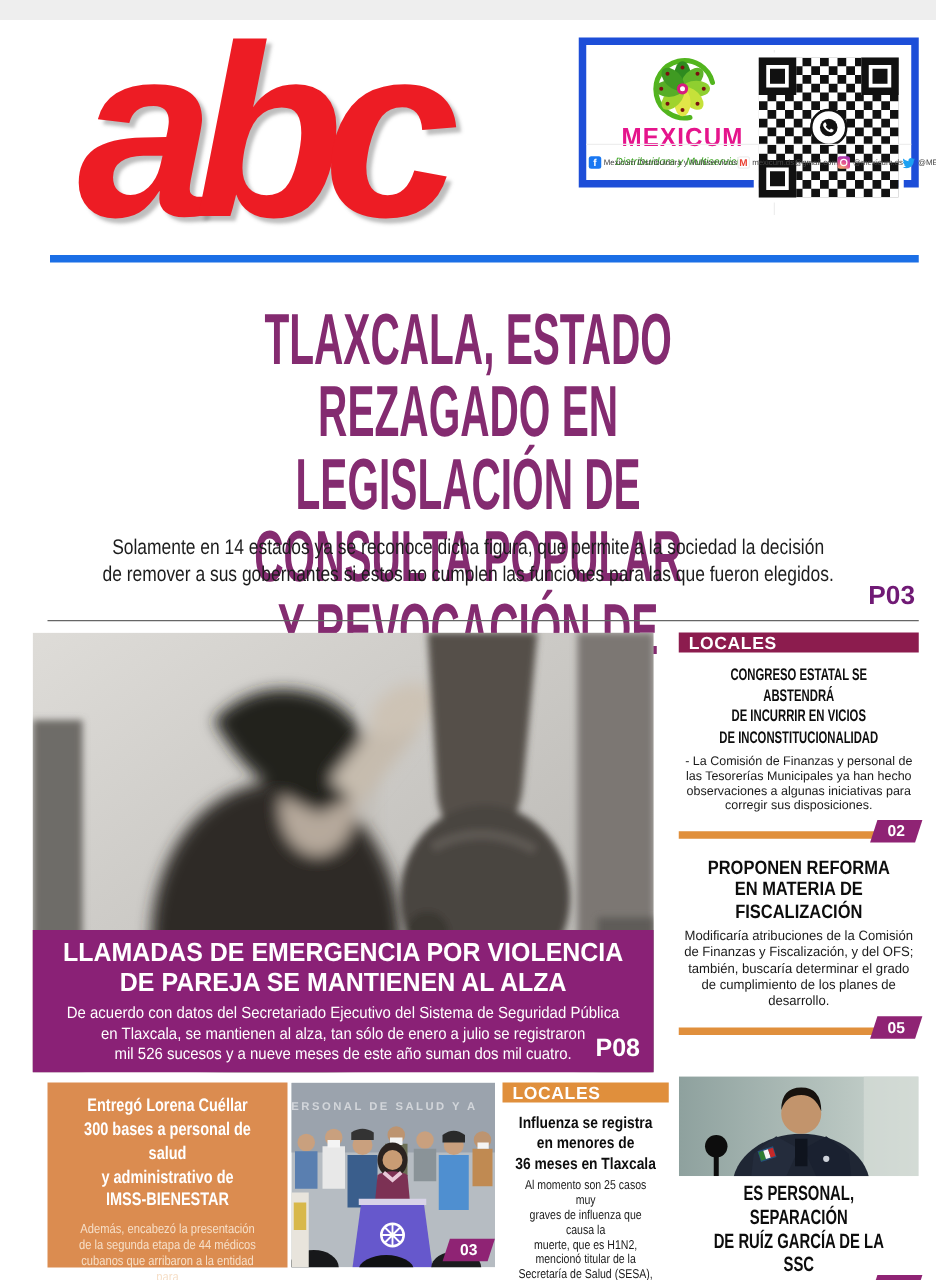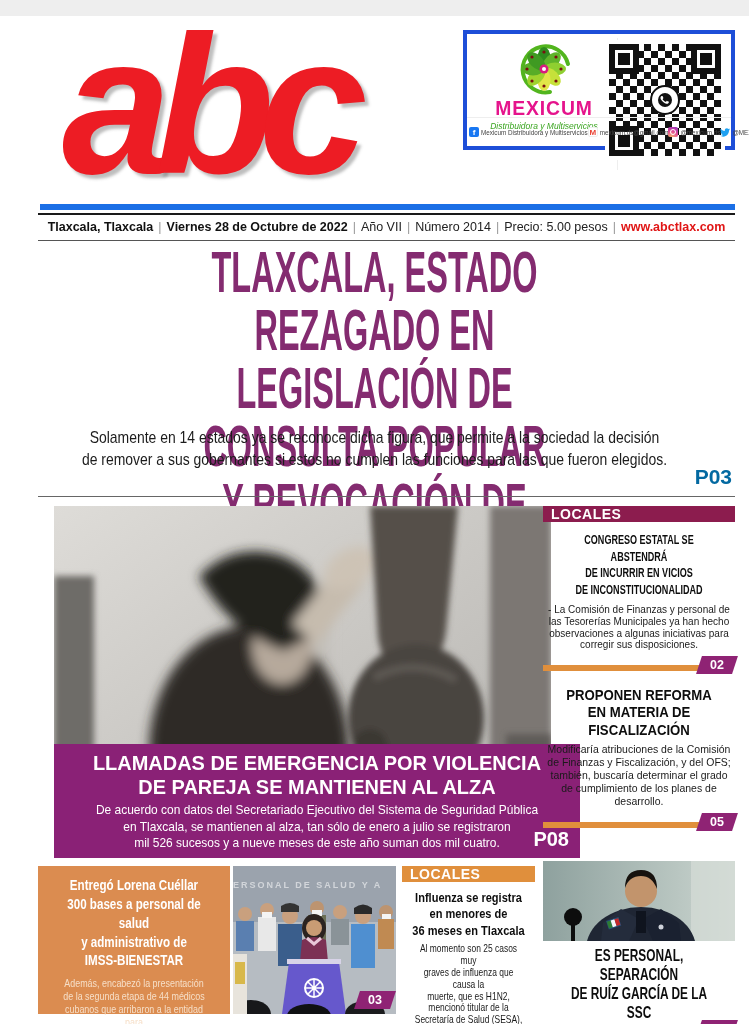--- a/index.html
+++ b/index.html
@@ -4,21 +4,21 @@
 <style>
   html,body{margin:0;padding:0;background:#eee;}
   .page{position:relative;width:749px;height:1024px;background:#fff;margin:16px auto;overflow:hidden;
         font-family:"Liberation Sans",sans-serif;color:#111;}
   
   .logo{position:absolute;left:62px;top:-8px;font-size:196px;line-height:1;font-weight:bold;font-style:italic;
         letter-spacing:-16px;color:#ED1C24;text-shadow:4px 4px 3px rgba(110,110,110,.45);}
   .tagline{position:absolute;left:66px;top:152px;font-size:21px;white-space:nowrap;}
   .tag-bold{font-weight:bold;letter-spacing:7px;color:#0d0d0d;}
   .tag-rest{letter-spacing:7px;color:#2a2a2a;margin-left:6px;}
-  .ad{position:absolute;left:463px;top:14px;width:272px;height:120px;background:#fff;border:4px solid #1d4ed8;box-sizing:border-box;}
+  .ad{position:absolute;left:463px;top:14px;width:272px;height:120px;background:#fff;border:6px solid #1d4ed8;box-sizing:border-box;}
   .ad-left{position:absolute;left:4px;top:4px;width:146px;height:132px;border-right:1px solid #eee;text-align:center;}
   .ad-flower{margin-top:4px;}
   .ad-brand{font-size:21px;font-weight:bold;color:#E5148C;letter-spacing:1px;margin-top:-4px;transform:scaleX(.92);}
   .ad-sub{font-size:8.5px;font-style:italic;color:#3AA520;margin-top:1px;}
   .qr{position:absolute;right:10px;top:10px;width:112px;height:112px;
       background:conic-gradient(#111 25%,#fff 0 50%,#111 0 75%,#fff 0) 0 0/14px 14px;outline:4px solid #fff;}
   .finder{position:absolute;width:30px;height:30px;background:#fff;border:6px solid #111;box-sizing:border-box;}
   .finder::after{content:"";position:absolute;inset:3px;background:#111;}
   .f-tl{left:0;top:0}.f-tr{right:0;top:0}.f-bl{left:0;bottom:0}
   .wa{position:absolute;left:50%;top:50%;width:30px;height:30px;margin:-15px 0 0 -15px;border-radius:50%;
@@ -37,24 +37,24 @@
   .dateline{position:absolute;left:38px;top:197px;width:697px;border-top:2px solid #1a1a1a;border-bottom:1px solid #555;
             text-align:center;font-size:12.5px;padding:5px 0 6px;color:#222;white-space:nowrap;}
   .dateline b{font-weight:bold;color:#111;}
   .sep{color:#999;margin:0 5px;}
   .site{color:#E01616;font-weight:bold;text-decoration:none;}
   
   .main-hl{position:absolute;left:0;top:227px;width:749px;text-align:center;font-weight:bold;color:#842B70;
            font-size:58px;line-height:1.0;white-space:pre-line;transform:scaleX(.56);}
   .deck{position:absolute;left:0;top:411px;width:749px;text-align:center;font-size:17px;line-height:1.32;color:#1c1c1c;
         white-space:pre-line;transform:scaleX(.82);}
-  .p03{position:absolute;right:17px;top:449px;font-size:21px;font-weight:bold;color:#0369a1;}
+  .p03{position:absolute;right:17px;top:449px;font-size:21px;font-weight:bold;color:#701a75;}
   .rule{position:absolute;left:38px;top:480px;width:697px;height:1px;background:#666;}
   
-  .feature{position:absolute;left:54px;top:490px;width:497px;height:352px;overflow:hidden;padding-left:29px;}
+  .feature{position:absolute;left:26px;top:490px;width:497px;height:352px;overflow:hidden;}
   .feature svg{position:absolute;inset:0;}
   .fo{position:absolute;left:0;right:0;bottom:0;height:114px;background:#8A2176;color:#fff;box-sizing:border-box;padding-top:7px;}
   .fo-h{text-align:center;font-weight:bold;font-size:21px;line-height:1.13;white-space:pre-line;transform:scaleX(.95);}
   .fo-b{text-align:center;font-size:13px;line-height:1.26;white-space:pre-line;margin-top:4px;transform:scaleX(.92);}
   .fo-p{position:absolute;right:11px;bottom:7px;font-size:20px;font-weight:bold;}
   
   .rcol{position:absolute;left:543px;top:490px;width:192px;}
   .ltag{height:16px;color:#fff;font-weight:bold;font-size:14px;line-height:16px;padding-left:8px;letter-spacing:.5px;box-sizing:border-box;}
   .maroon{background:#8C1C4E;}
   .orange{background:#E08F3C;}
@@ -156,23 +156,20 @@
               <path fill="#1DA1F2" d="M12,1.2c-.4.2-.9.3-1.4.4.5-.3.9-.8,1.1-1.4-.5.3-1,.5-1.6.6C9.6.3,8.9,0,8.2,0,6.8,0,5.7,1.1,5.7,2.5c0,.2,0,.4.1.6C3.7,3,1.9,2,.8.6.6,1,.5,1.4.5,1.9c0,.9.4,1.6,1.1,2.1-.4,0-.8-.1-1.1-.3v0c0,1.2.9,2.2,2,2.4-.2.1-.4.1-.7.1-.2,0-.3,0-.5,0,.3,1,1.2,1.7,2.3,1.7-.8.7-1.9,1.1-3,1.1-.2,0-.4,0-.6,0C1.1,9.6,2.4,10,3.8,10c4.5,0,7-3.8,7-7v-.3C11.3,2.3,11.7,1.8,12,1.2z"></path>
             </svg>
         </span>
         <span class="lbl">@MEXICUM3</span>
       </span>
     </div>
   </div>
 
   <div class="bluebar"></div>
 
-  <div class="dateline">
-    <b>Tlaxcala, Tlaxcala</b><span class="sep">|</span><b>Viernes 28 de Octubre de 2022</b><span class="sep">|</span><span>Año VII</span><span class="sep">|</span><span>Número 2014</span><span class="sep">|</span><span>Precio: 5.00 pesos</span><span class="sep">|</span><a class="site" href="#">www.abctlax.com</a>
-  </div>
 
   <div class="main-hl">TLAXCALA, ESTADO REZAGADO EN
 LEGISLACIÓN DE CONSULTA POPULAR
 Y REVOCACIÓN DE MANDATO</div>
   <div class="deck">Solamente en 14 estados ya se reconoce dicha figura, que permite a la sociedad la decisión
 de remover a sus gobernantes si estos no cumplen las funciones para las que fueron elegidos.</div>
   <div class="p03">P03</div>
   <div class="rule"></div>
 
   <div class="feature">

